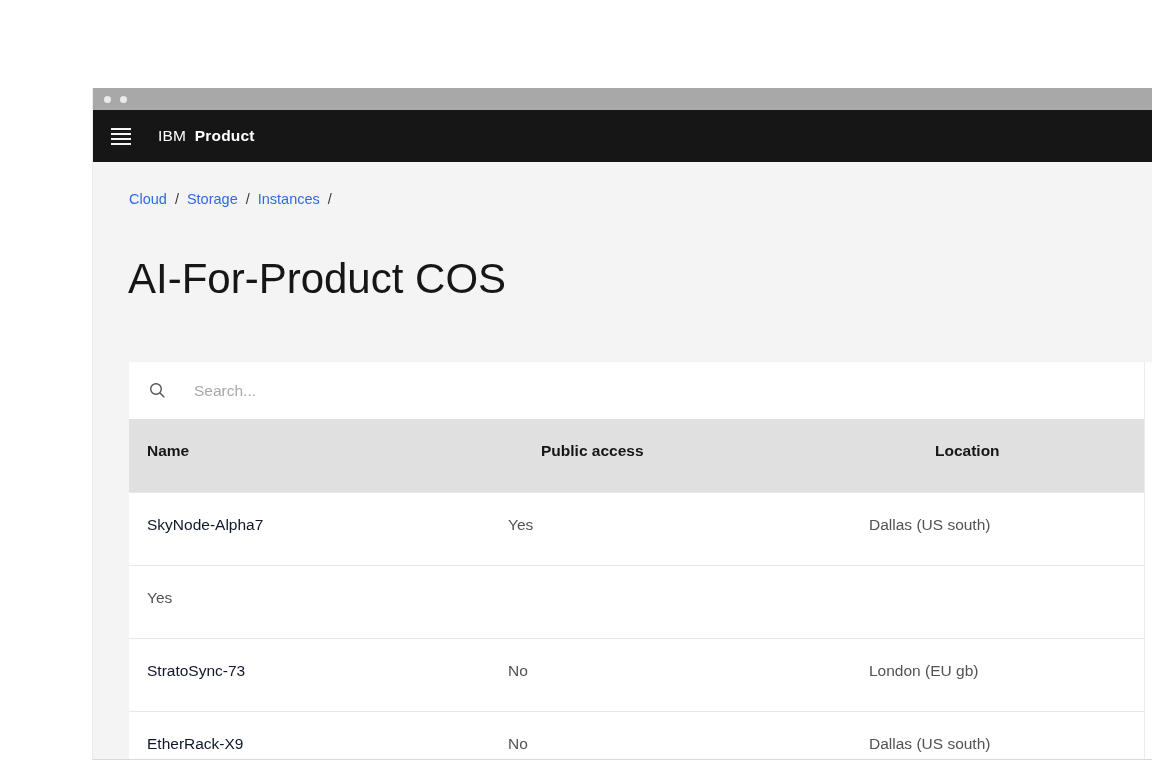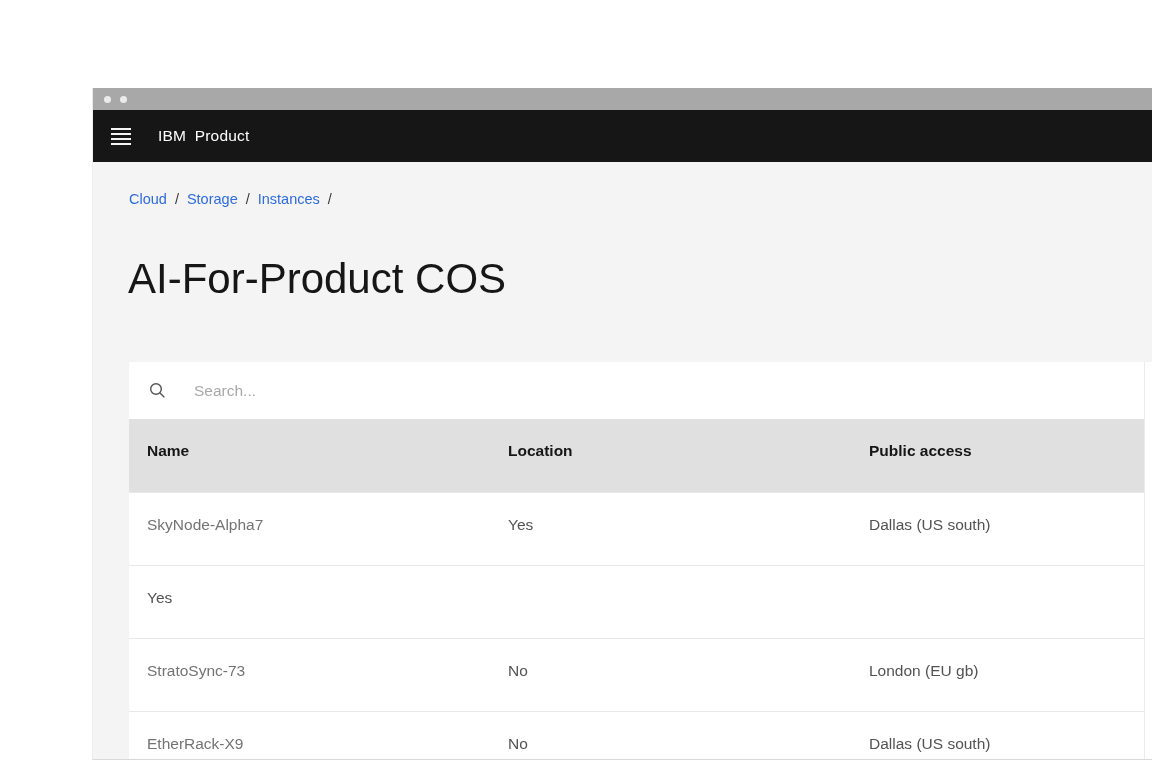--- a/index.html
+++ b/index.html
@@ -56,21 +56,21 @@
     width: 100%;
     background: #f4f4f4;
   }
   .brand {
     margin-left: 27px;
     color: #ffffff;
     font-size: 15.5px;
     letter-spacing: 0.2px;
   }
   .brand .prefix { font-weight: 400; margin-top: 24px; }
-  .brand .name { font-weight: 400; margin-left: 4px; margin-top: 8px; }
+  .brand .name { font-weight: 700; margin-left: 4px; margin-top: 8px; }
   
   .content {
     position: relative;
     height: 598px;
     background: #f4f4f4;
     overflow: hidden;
   }
   .breadcrumb {
     padding: 27px 0 0 36px;
     font-size: 14.5px;
@@ -116,38 +116,39 @@
     width: 400px;
   }
   .search-input::placeholder { color: #a8a8a8; }
   .grid-row {
     display: grid;
     grid-template-columns: 361px 361px 1fr;
     height: 73px;
   }
   .thead {
     background: #e0e0e0;
+    gap: 33px;
   }
   .thead .cell {
     font-weight: 700;
     color: #161616;
   }
   .cell {
     padding: 22px 0 0 18px;
     font-size: 15.5px;
     color: #525252;
     line-height: 20px;
   }
   .trow {
     background: #ffffff;
     border-top: 1px solid #e8e8e8;
   }
   .trow:first-of-type { border-top: none; }
   .cell a {
-    color: #737373;
+    color: #0f172a;
     text-decoration: none;
     cursor: pointer;
   }
   .scroll-strip {
     position: absolute;
     right: 0; top: 200px; bottom: 0;
     width: 8px;
     background: #ffffff;
     border-left: 1px solid #ececec;
   }
@@ -188,22 +189,22 @@
       <div class="search-bar">
         <svg class="search-icon" width="17" height="17" viewBox="0 0 17 17">
           <circle cx="7" cy="7" r="5.3" fill="none" stroke="#525252" stroke-width="1.4"></circle>
           <line x1="11" y1="11" x2="15.3" y2="15.3" stroke="#525252" stroke-width="1.4"></line>
         </svg>
         <input class="search-input" type="text" placeholder="Search..." style="">
       </div>
 
       <div class="grid-row thead">
         <div class="cell">Name</div>
+        <div class="cell">Public access</div>
         <div class="cell">Location</div>
-        <div class="cell">Public access</div>
       </div>
 
       <div class="grid-row trow">
         <div class="cell"><a>SkyNode-Alpha7</a></div>
         <div class="cell">Yes</div>
         <div class="cell">Dallas (US south)</div>
       </div>
 
       <div class="grid-row trow">
         <div class="cell">Yes</div>

